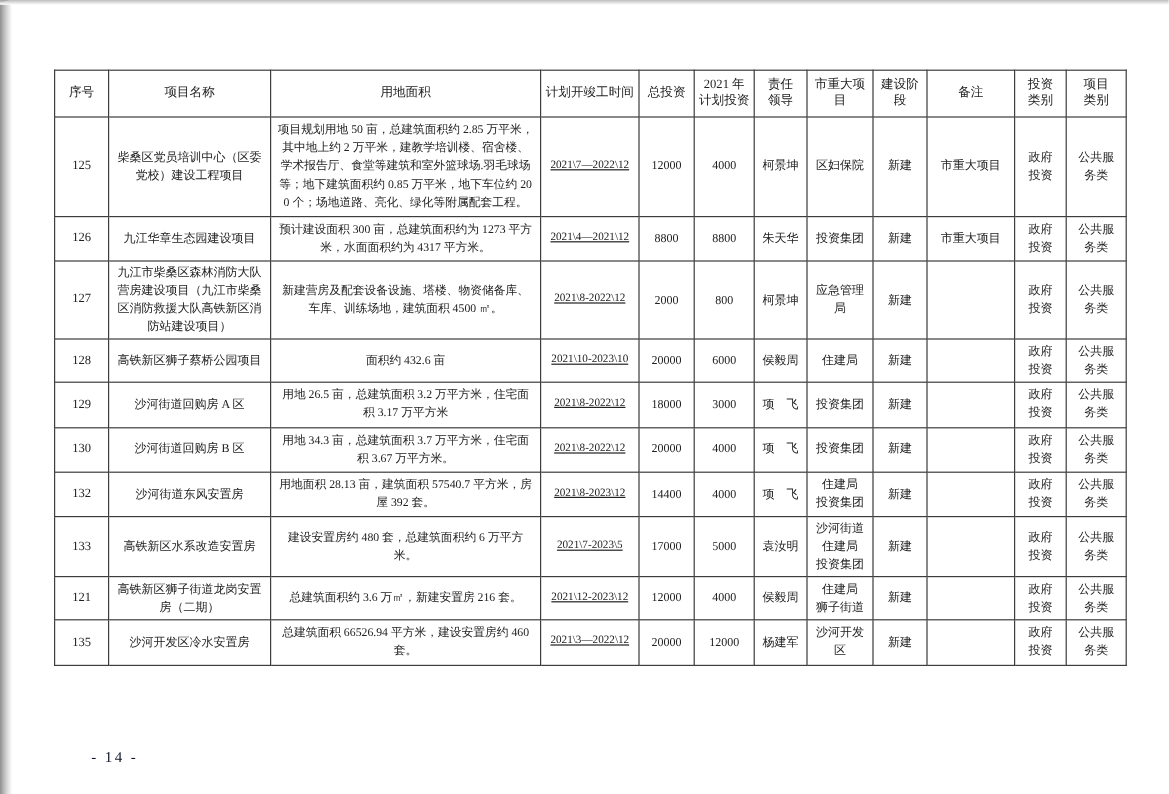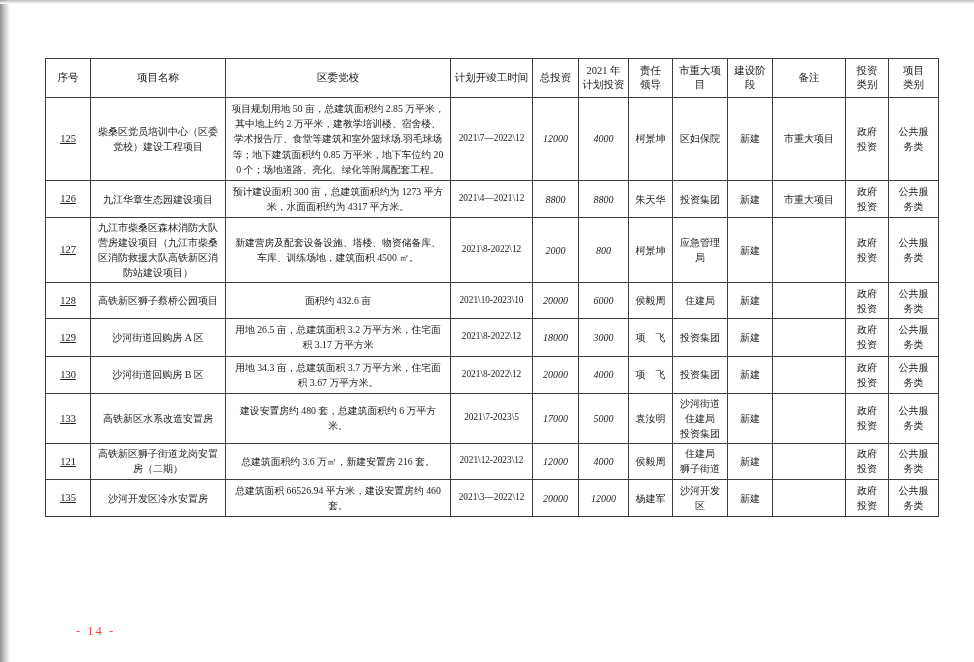--- a/index.html
+++ b/index.html
@@ -38,28 +38,28 @@
     font-weight:normal;
     font-size:10px;
     line-height:1.5;
     padding:2px 3px;
     white-space:pre-line;
     word-break:break-all;
     color:#222;
   }
   .project-table th { font-size:10.5px; height:34px; line-height:1.35; }
   .project-table tr { height:36px; }
-  .project-table td.col-no { font-size:10.5px;text-decoration:underline; }
+  .project-table td.col-no { font-size:10.5px; }
   .project-table td.col-scale { font-size:9.8px; line-height:1.55; padding:3px 5px;font-family:Liberation Serif, serif; }
   .project-table td.col-name { font-size:10px; padding:2px 6px; }
-  .project-table td.col-time { white-space:nowrap; font-size:9.3px; padding:2px 1px; }
-  .project-table td.col-total, .project-table td.col-plan2021 { font-size:10px;font-style:italic; }
+  .project-table td.col-time { white-space:nowrap; font-size:9.3px; padding:2px 1px;text-decoration:underline; }
+  .project-table td.col-total, .project-table td.col-plan2021 { font-size:10px; }
   .page-number {
     position:absolute; left:76px; top:624px;
-    font-size:12.5px; letter-spacing:2px; color:#ef4444;
+    font-size:12.5px; letter-spacing:2px; color:#0f172a;
   }
 </style>
 </head>
 <body>
 
 <div class="scan-edge-left"></div>
 <div class="scan-edge-top"></div>
 <div class="scan-corner"></div>
 
 <table class="project-table">
@@ -74,21 +74,21 @@
       <col style="width:55px">
       <col style="width:45px">
     <col style="width:73px">
       <col style="width:43px">
       <col style="width:50px">
   </colgroup>
   <thead>
     <tr>
         <th>序号</th>
         <th>项目名称</th>
-        <th>区委党校</th>
+        <th>用地面积</th>
         <th>计划开竣工时间</th>
         <th>总投资</th>
         <th>2021 年
 计划投资</th>
         <th>责任
 领导</th>
         <th>市重大项目</th>
         <th>建设阶段</th>
         <th>备注</th>
         <th>投资
@@ -188,20 +188,37 @@
         <td class="col-leader">项　飞</td>
         <td class="col-unit">投资集团</td>
         <td class="col-stage">新建</td>
         <td class="col-note"></td>
         <td class="col-inv">政府
 投资</td>
         <td class="col-type">公共服
 务类</td>
       </tr>
       <tr>
+        <td class="col-no">132</td>
+        <td class="col-name">沙河街道东风安置房</td>
+        <td class="col-scale">用地面积 28.13 亩，建筑面积 57540.7 平方米，房屋 392 套。</td>
+        <td class="col-time">2021\8-2023\12</td>
+        <td class="col-total">14400</td>
+        <td class="col-plan2021">4000</td>
+        <td class="col-leader">项　飞</td>
+        <td class="col-unit">住建局
+投资集团</td>
+        <td class="col-stage">新建</td>
+        <td class="col-note"></td>
+        <td class="col-inv">政府
+投资</td>
+        <td class="col-type">公共服
+务类</td>
+      </tr>
+      <tr>
         <td class="col-no">133</td>
         <td class="col-name">高铁新区水系改造安置房</td>
         <td class="col-scale">建设安置房约 480 套，总建筑面积约 6 万平方米。</td>
         <td class="col-time">2021\7-2023\5</td>
         <td class="col-total">17000</td>
         <td class="col-plan2021">5000</td>
         <td class="col-leader">袁汝明</td>
         <td class="col-unit">沙河街道
 住建局
 投资集团</td>

